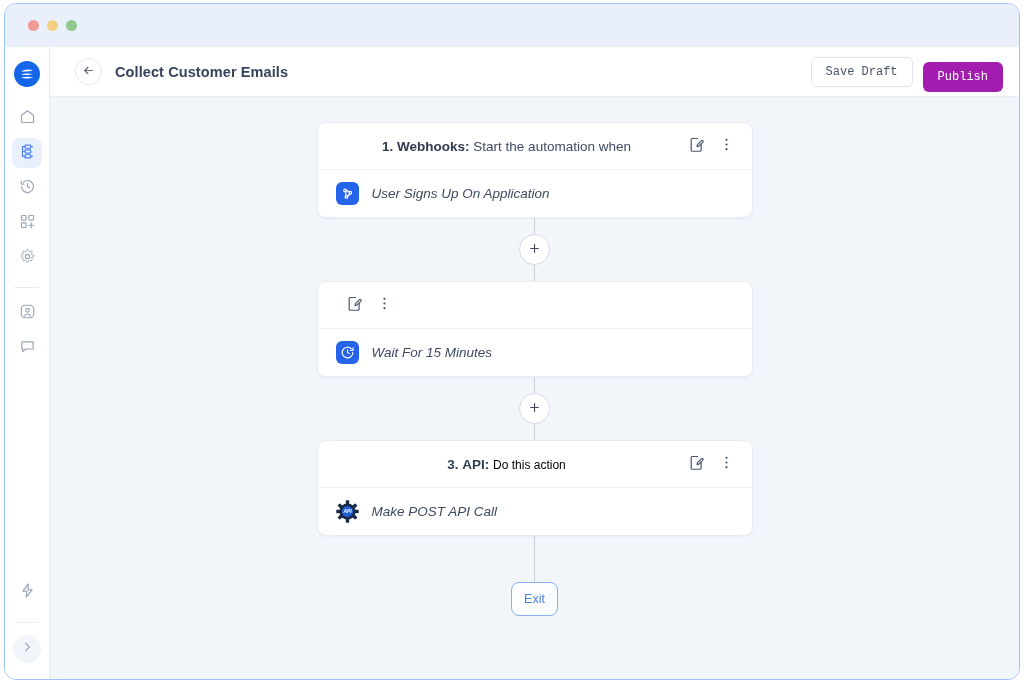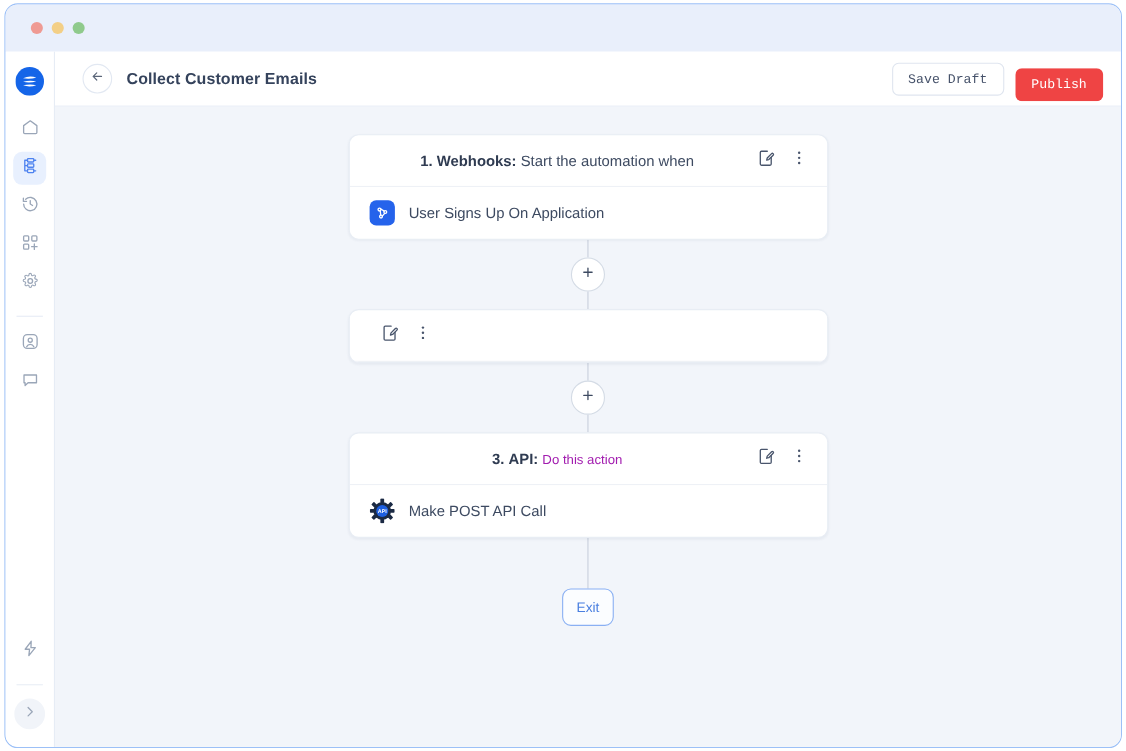--- a/index.html
+++ b/index.html
@@ -153,21 +153,21 @@
     white-space: nowrap;
   }
   .btn-draft {
     border: 1px solid #dfe5ef;
     background: #ffffff;
     color: #46526a;
     margin-right: 10px;
   }
   .btn-publish {
     border: 1px solid transparent;
-    background: #ef4444;
+    background: #a21caf;
     color: #ffffff;
     margin-top: 11px;
   }
 
   
   .canvas {
     position: absolute;
     left: 45px;
     top: 93px;
     width: 969px;
@@ -208,36 +208,37 @@
   }
   .node-title {
     font-size: 13.5px;
     color: #3d4a61;
     flex: 1 1 auto;
   }
   .node-title b {
     font-weight: bold;
     color: #2f3b51;
   }
-  .node-title .sub-small { font-size: 12px; color: #a21caf; }
+  .node-title .sub-small { font-size: 12px; color: #000000; }
   .icon-btn {
     width: 22px; height: 22px;
     display: flex;
     align-items: center;
     justify-content: center;
     color: #49556c;
     margin-left: 8px;
     flex: 0 0 auto;
   }
   .node-body {
     height: 47px;
     display: flex;
     align-items: center;
     padding: 0 18px;
     box-sizing: border-box;
+    font-style: italic;
   }
   .app-icon {
     width: 23px; height: 23px;
     border-radius: 6px;
     display: flex;
     align-items: center;
     justify-content: center;
     flex: 0 0 auto;
   }
   .app-icon.blue { background: #2563eb; }
@@ -472,20 +473,30 @@
             </div>
             <div class="icon-btn">
               <span>
                 <svg viewBox="0 0 24 24" width="17" height="17" fill="currentColor">
                   <circle cx="12" cy="5.4" r="1.55"></circle>
                     <circle cx="12" cy="12" r="1.55"></circle>
                     <circle cx="12" cy="18.6" r="1.55"></circle>
                 </svg>
               </span>
             </div>
+          </div>
+          <div class="node-body">
+            <div class="app-icon blue">
+              <svg viewBox="0 0 24 24" width="15" height="15" fill="none" stroke="#ffffff" stroke-width="1.9" stroke-linecap="round" stroke-linejoin="round">
+                <path d="M20.5 12a8.5 8.5 0 1 1-2.6-6.1"></path>
+                <path d="M20.8 4.6v4h-4"></path>
+                <path d="M12 7.8V12l2.8 1.7"></path>
+              </svg>
+            </div>
+            <div class="node-body-label">Wait For 15 Minutes</div>
           </div>
         </div>
 
         <div class="conn-wrap">
           <div class="connector" style="height:16px;"></div>
           <div class="plus-btn">
             <span>
               <svg viewBox="0 0 24 24" width="13" height="13" fill="none" stroke="currentColor" stroke-width="2.2" stroke-linecap="round">
                 <path d="M12 5v14M5 12h14"></path>
               </svg>

